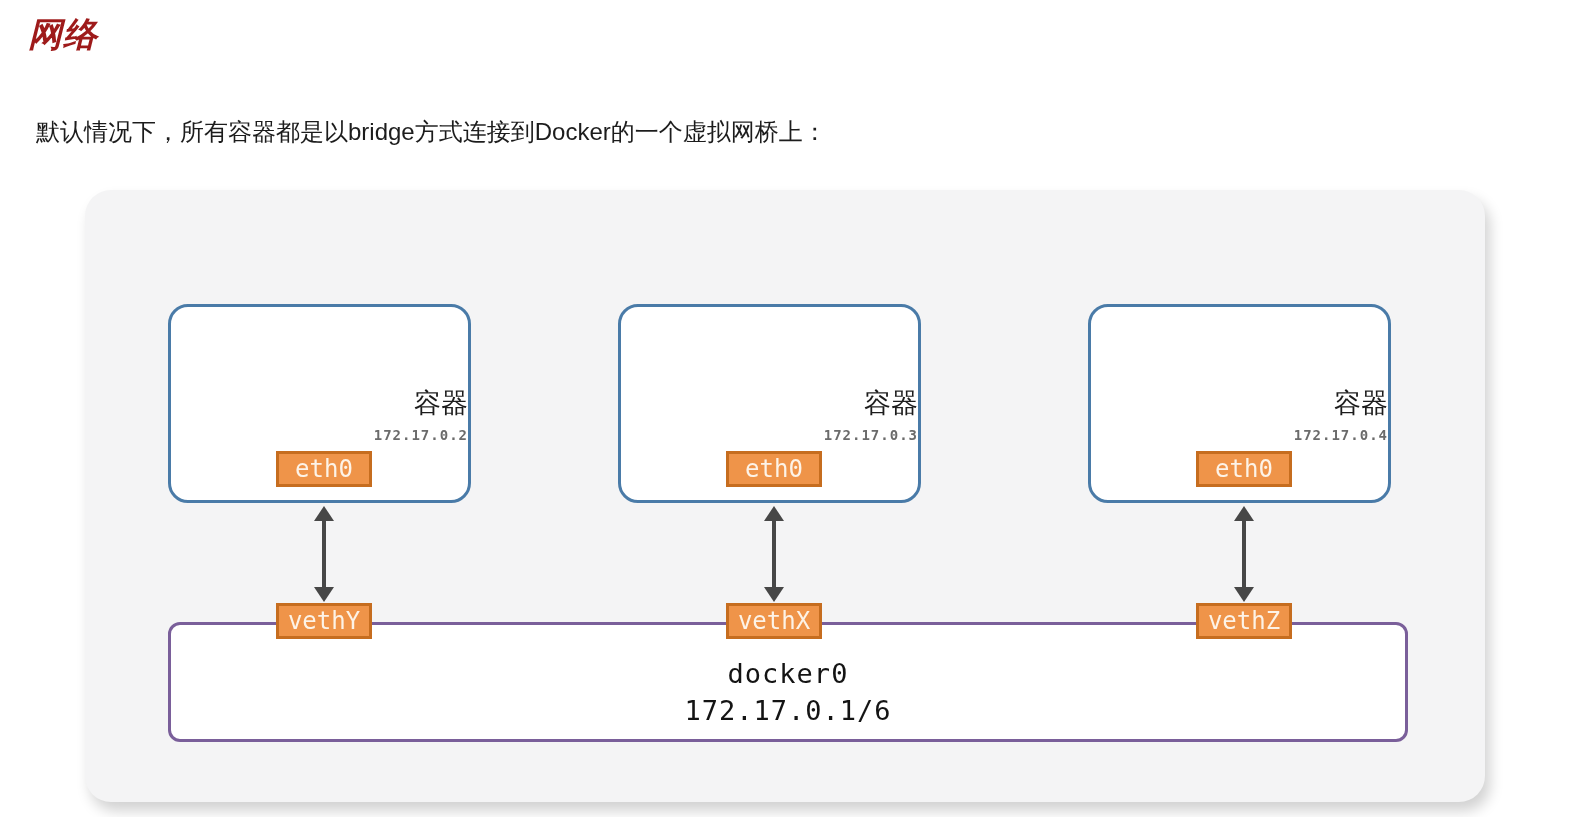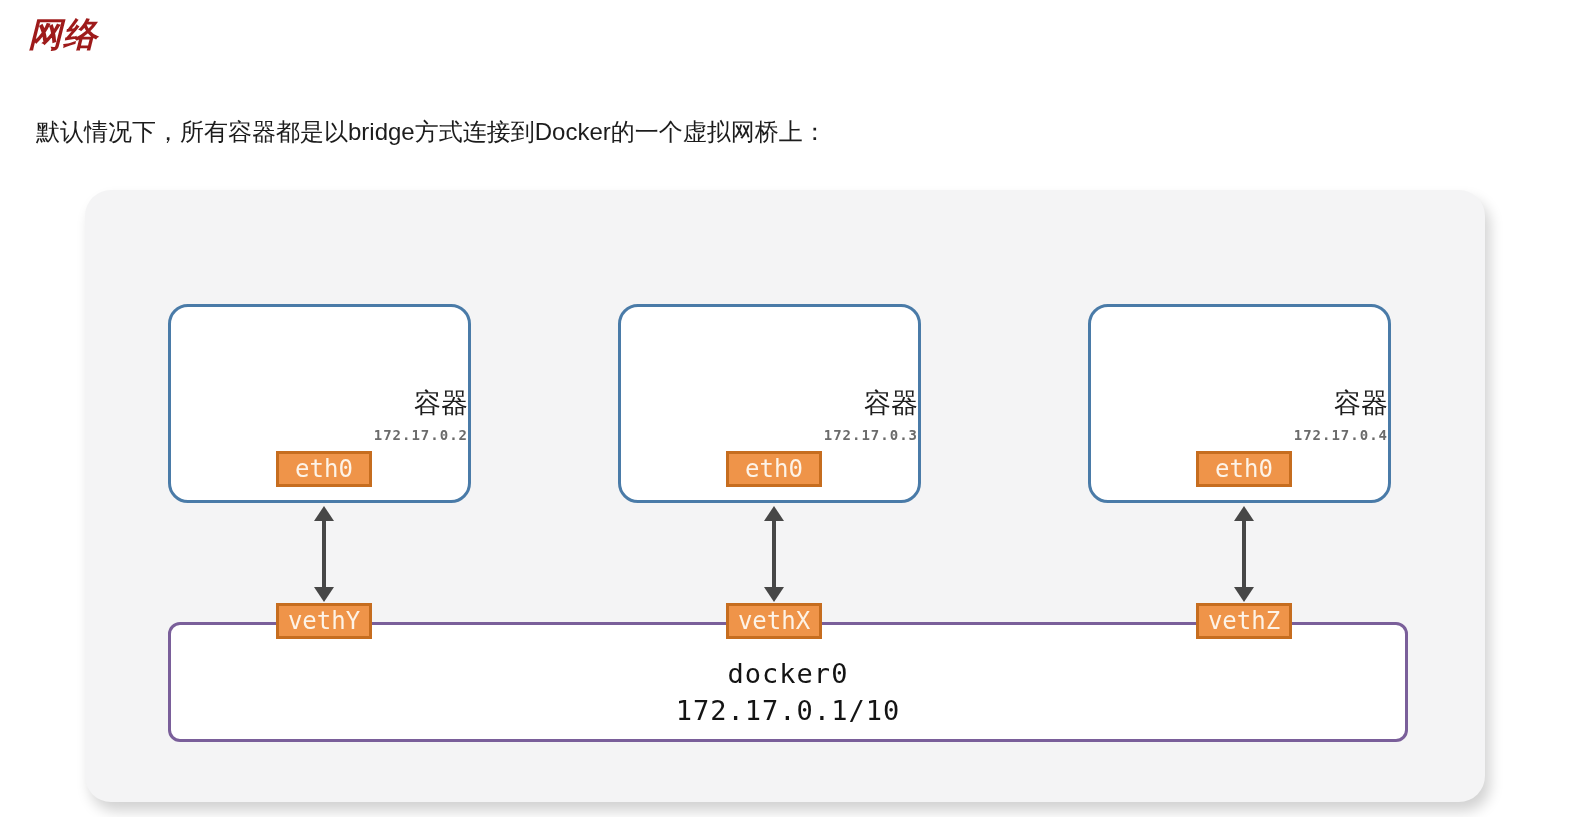--- a/index.html
+++ b/index.html
@@ -204,20 +204,20 @@
     <span class="tri down"></span>
   </div>
   <div class="arrow col3">
     <span class="tri up"></span>
     <span class="shaft"></span>
     <span class="tri down"></span>
   </div>
 
   <div class="bridge">
     <div class="bridge-name">docker0</div>
-    <div class="bridge-cidr">172.17.0.1/10</div>
+    <div class="bridge-cidr">172.17.0.1/6</div>
   </div>
 
   <div class="iface veth col1">vethY</div>
   <div class="iface veth col2">vethX</div>
   <div class="iface veth col3">vethZ</div>
 
 </div>
 
 </body></html>

